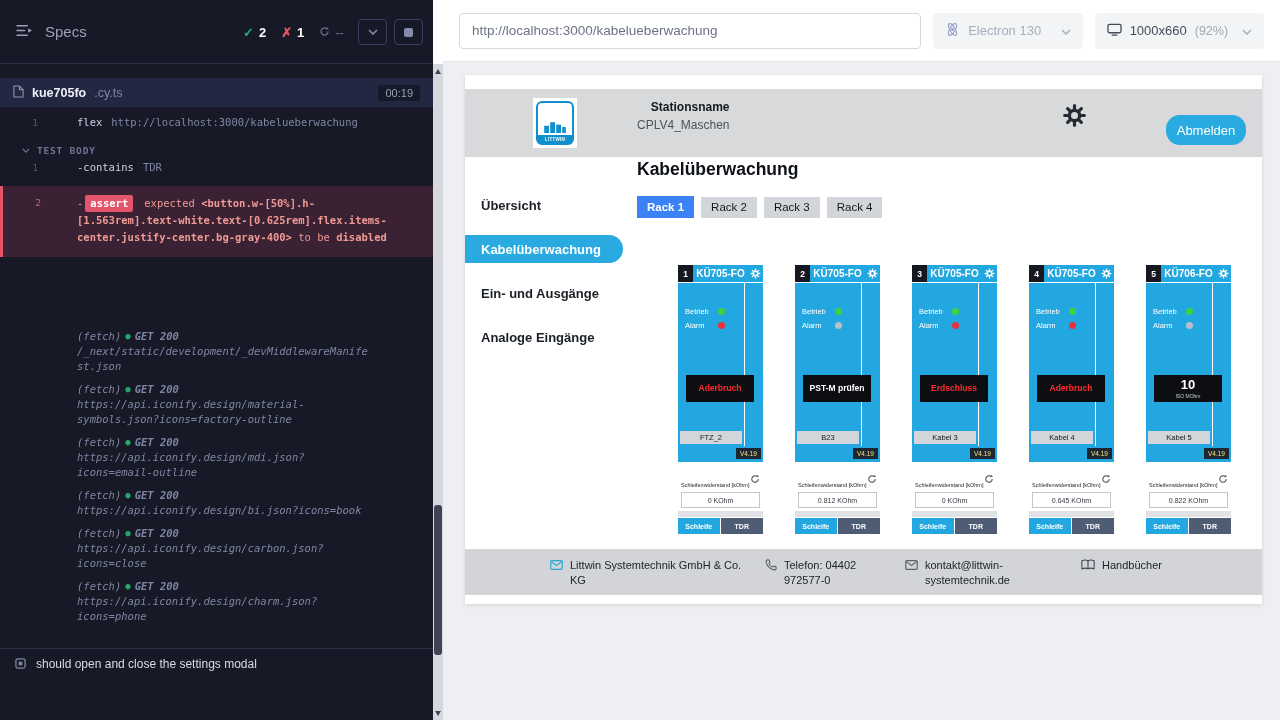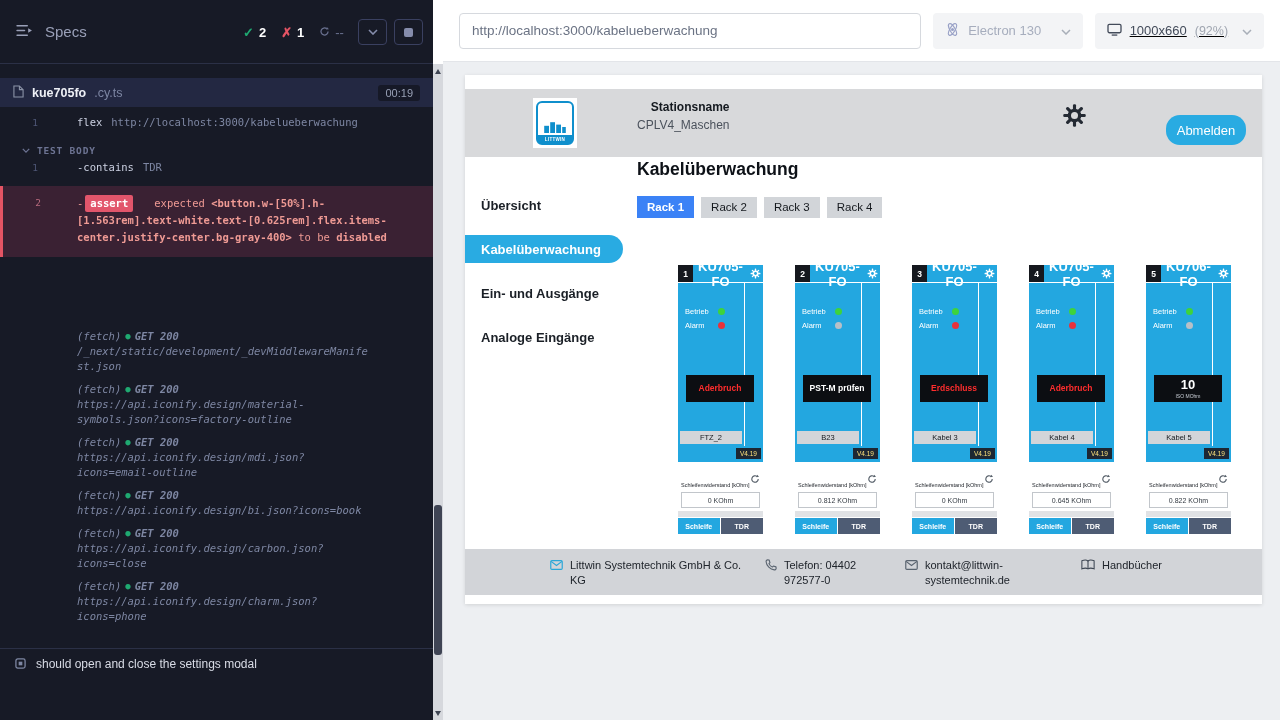--- a/index.html
+++ b/index.html
@@ -32,21 +32,21 @@
   .cmd-msg { margin-left:39px; color:#8b93a7; line-height:1.5; }
   .cmd-name { color:#ccd1e2; }
   .cmd-arg { color:#7e87a3; margin-left:9px; }
   .section-row { display:flex; align-items:center; gap:7px; margin:14px 0 4px 22px; }
   .section-label { font-size:9.5px; font-weight:bold; color:#6d7493; letter-spacing:0.8px; }
 
   .assert-block { display:flex; margin-top:10px; background:#3a2133; border-left:3px solid #e45464; padding:9px 0 11px 0; }
   .assert-block .cmd-num { color:#b76a7d; }
   .assert-msg { margin-left:36px; width:332px; color:#ef9a94; line-height:1.62; overflow-wrap:anywhere; font-weight:bold; }
   .assert-light { font-weight:normal; }
-  .assert-badge { display:inline-block; background:#e2556b; color:#fff; font-weight:bold; padding:0 5px; border-radius:2px; margin:0 21px 0 2px; }
+  .assert-badge { display:inline-block; background:#e2556b; color:#fff; font-weight:bold; padding:0 5px; border-radius:2px; margin:0 11px 0 2px; }
 
   .fetch { margin:0 0 8px 77px; font-style:italic; color:#7e87a3; line-height:15px; }
   .fetch.first { margin-top:72px; }
   .fetch-head { display:flex; align-items:center; gap:4px; }
   .fetch-dot { color:#1fa971; font-style:normal; font-size:9px; }
   .fetch-status { font-weight:bold; }
   .fetch-url { width:295px; overflow-wrap:anywhere; }
 
   .next-test { position:absolute; left:0; top:648px; width:433px; height:30px; border-top:1px solid #2b3046; background:#171a26; display:flex; align-items:center; gap:10px; padding:0 15px; }
   .next-test-label { color:#d9dce6; font-size:12px; }
@@ -59,21 +59,21 @@
   .tri-down { width:0; height:0; border-left:3px solid transparent; border-right:3px solid transparent; border-top:5px solid #3f4553; }
   .vs-thumb { position:absolute; left:1px; width:8px; top:441px; height:150px; background:#3f4454; border-radius:3px; }
 
   
   .right { position:absolute; left:443px; top:0; width:837px; height:720px; background:#edeff2; }
   .browser-bar { position:relative; height:62px; background:#fff; border-bottom:1px solid #e3e5e9; display:flex; align-items:center; padding:0 16px; gap:12px; }
   .url-box { width:464px; height:36px; border:1px solid #d6d9de; border-radius:4px; display:flex; align-items:center; padding:0 12px; }
   .url-box input { border:none; outline:none; width:100%; color:#6b7384; font-size:13.5px; font-family:"Liberation Sans", sans-serif; background:transparent; }
   .sel { height:36px; border-radius:4px; background:#f3f4f6; display:flex; align-items:center; gap:8px; padding:0 12px; font-size:13px; }
   .sel.browser-sel { width:150px; color:#a6adbd; }
-  .sel.viewport-sel { margin-left:auto; width:170px;text-decoration:underline; }
+  .sel.viewport-sel { margin-left:auto; width:170px; }
   .vp-size { color:#434b5a; }
   .vp-zoom { color:#a0a6b1; font-size:12.5px; }
   .chev { margin-left:auto; }
 
   .stage { position:absolute; left:0; top:62px; right:0; bottom:0; }
   .aut { position:absolute; left:22px; top:13px; width:797px; height:529px; background:#fff; box-shadow:0 1px 4px rgba(0,0,0,0.12); overflow:hidden; }
 
   .aut-header { position:absolute; left:0; top:14px; width:100%; height:68px; background:#d8d9db; }
   .logo-box { position:absolute; left:68px; top:9px; width:44px; height:50px; background:#fff; display:flex; align-items:center; justify-content:center; }
   .logo { width:38px; height:44px; border:2px solid #0f8fcc; border-radius:6px; background:#fff; display:flex; flex-direction:column; align-items:center; justify-content:flex-end; gap:2px; padding-top:3px; }
@@ -92,21 +92,21 @@
   .page-title { position:absolute; left:172px; top:84px; font-size:17.5px; font-weight:bold; color:#0d1117; }
   .racks { position:absolute; left:172px; top:121px; display:flex; gap:7px; align-items:center; }
   .rack { height:21px; padding:0 10px; font-size:11.5px; display:flex; align-items:center; background:#d2d5d9; color:#15191e; }
   .rack.active { background:#3b82f6; color:#fff; font-weight:bold; height:22px; }
 
   .cards { position:absolute; left:213px; top:190px; display:flex; gap:32px; z-index:1; }
   .card { width:85px; height:300px; background:#fff; }
   .card-top { background:#23a7e0; height:197px; }
   .card-head { height:17px; display:flex; align-items:center; }
   .card-num { width:15px; height:17px; background:#15181e; color:#fff; font-size:8.5px; font-weight:bold; display:flex; align-items:center; justify-content:center; }
-  .card-title { flex:1; text-align:center; color:#fff; font-size:13px; font-weight:bold; }
+  .card-title { flex:1; text-align:center; color:#fff; font-size:10px; font-weight:bold; }
   .card-gear { width:15px; display:flex; align-items:center; justify-content:center; }
   .card-main { position:relative; height:180px; border-top:1px solid #fff; }
   .vline { position:absolute; left:66px; top:0; height:163px; width:1px; background:#fff; }
   .leds { position:absolute; left:7px; top:24px; }
   .led-row { display:flex; align-items:center; margin-bottom:5px; }
   .led-label { color:#fff; font-size:7.5px; width:28px; }
   .led { width:7px; height:7px; border-radius:50%; margin-left:5px; }
   .status-box { position:absolute; left:8px; top:92px; width:68px; height:27px; background:#0c0e12; z-index:2; display:flex; flex-direction:column; align-items:center; justify-content:center; }
   .status-main { font-size:8.5px; font-weight:bold; line-height:1.15; }
   .status-sub { font-size:5px; color:#c9ced6; }

